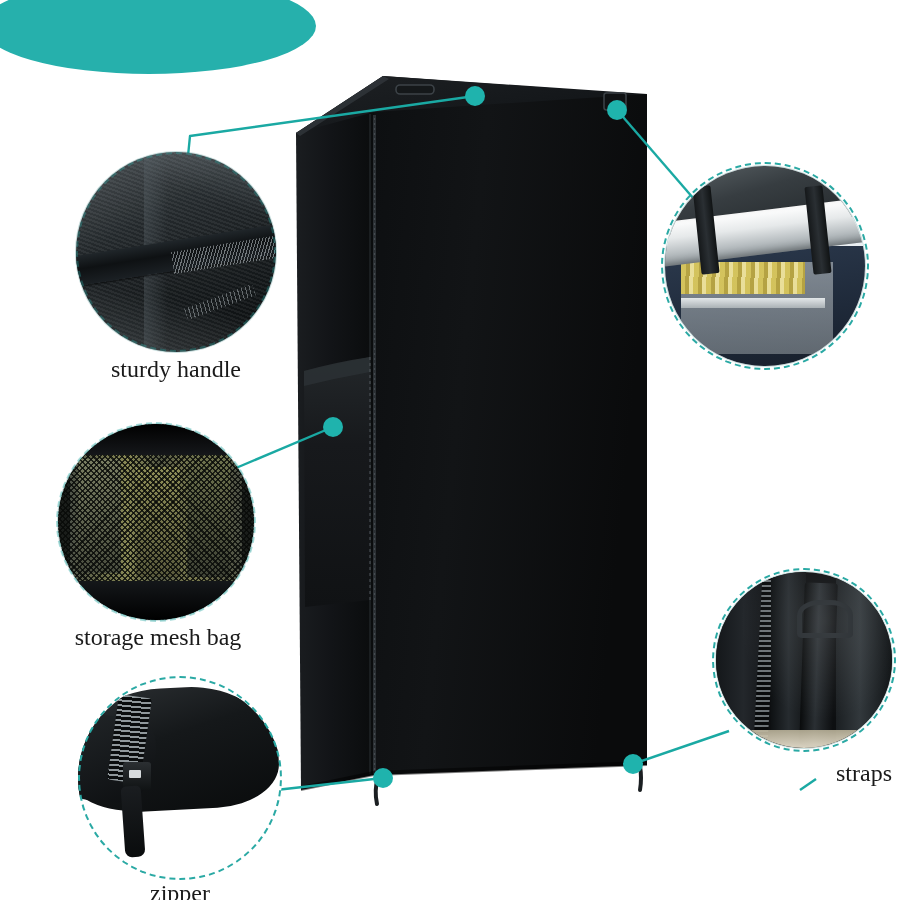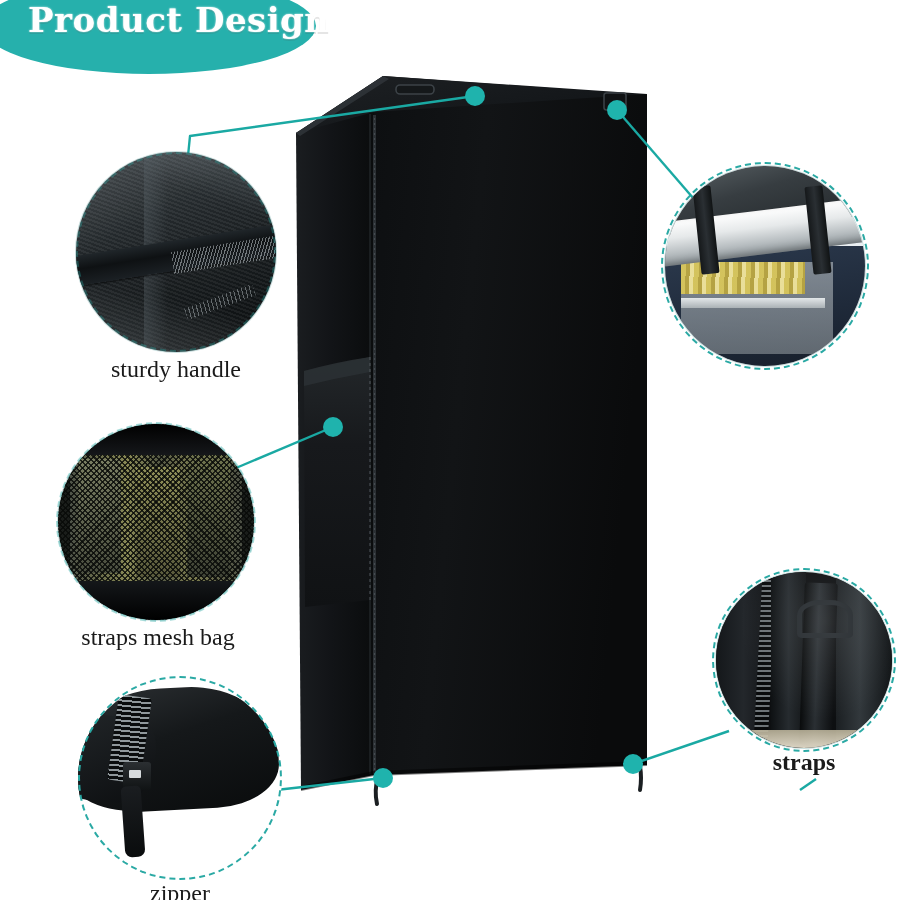--- a/index.html
+++ b/index.html
@@ -349,21 +349,20 @@
     <line x1="800" y1="790" x2="816" y2="779" stroke="#1aa9a3" stroke-width="2.4"></line>
 
     <circle cx="475" cy="96" r="10" fill="#1fb3ad"></circle>
     <circle cx="617" cy="110" r="10" fill="#1fb3ad"></circle>
     <circle cx="333" cy="427" r="10" fill="#1fb3ad"></circle>
     <circle cx="383" cy="778" r="10" fill="#1fb3ad"></circle>
     <circle cx="633" cy="764" r="10" fill="#1fb3ad"></circle>
   </svg>
 
   <div id="title-banner"></div>
-  <div id="title-text">Product Design</div>
 
   <div class="callout" style="left:76px; top:152px; width:200px; height:240px;">
     <div class="photo" style="width:200px; height:200px;">
       <div class="fab-handle">
         <div class="fold"></div>
         <div class="strap"></div>
         <div class="strap-stitch"></div>
         <div class="seam"></div>
       </div>
     </div>
@@ -393,21 +392,21 @@
         <div class="contents"></div>
         <div class="cbox1"></div>
         <div class="cbox2"></div>
         <div class="cbox3"></div>
         <div class="netting"></div>
         <div class="hem-top"></div>
         <div class="hem-bot"></div>
       </div>
     </div>
     <div class="dashring" style="left:-2px; top:-2px; width:200px; height:200px; border-color:rgba(42,169,164,0.40);"></div>
-    <div class="cap" style="top:200px;">straps mesh bag</div>
+    <div class="cap" style="top:200px;">storage mesh bag</div>
   </div>
 
   <div class="callout" style="left:78px; top:680px; width:204px; height:220px;">
     <div class="photo" style="width:204px; height:196px; box-shadow:none;">
       <div class="fab-zipper">
         <div class="cloth"></div>
         <div class="cloth2"></div>
         <div class="teeth"></div>
         <div class="slider"></div>
         <div class="sliderhole"></div>
@@ -425,16 +424,16 @@
         <div class="zip"></div>
         <div class="panelM"></div>
         <div class="panelR"></div>
         <div class="strap"></div>
         <div class="loop"></div>
         <div class="floor"></div>
         <div class="hi"></div>
       </div>
     </div>
     <div class="dashring" style="left:-4px; top:-4px; width:184px; height:184px;"></div>
-    <div class="cap" style="top:177px; padding-right:4px;font-weight:bold;">straps</div>
+    <div class="cap" style="top:188px; text-align:right; padding-right:4px;">straps</div>
   </div>
 
 </div>
 
 </body></html>

